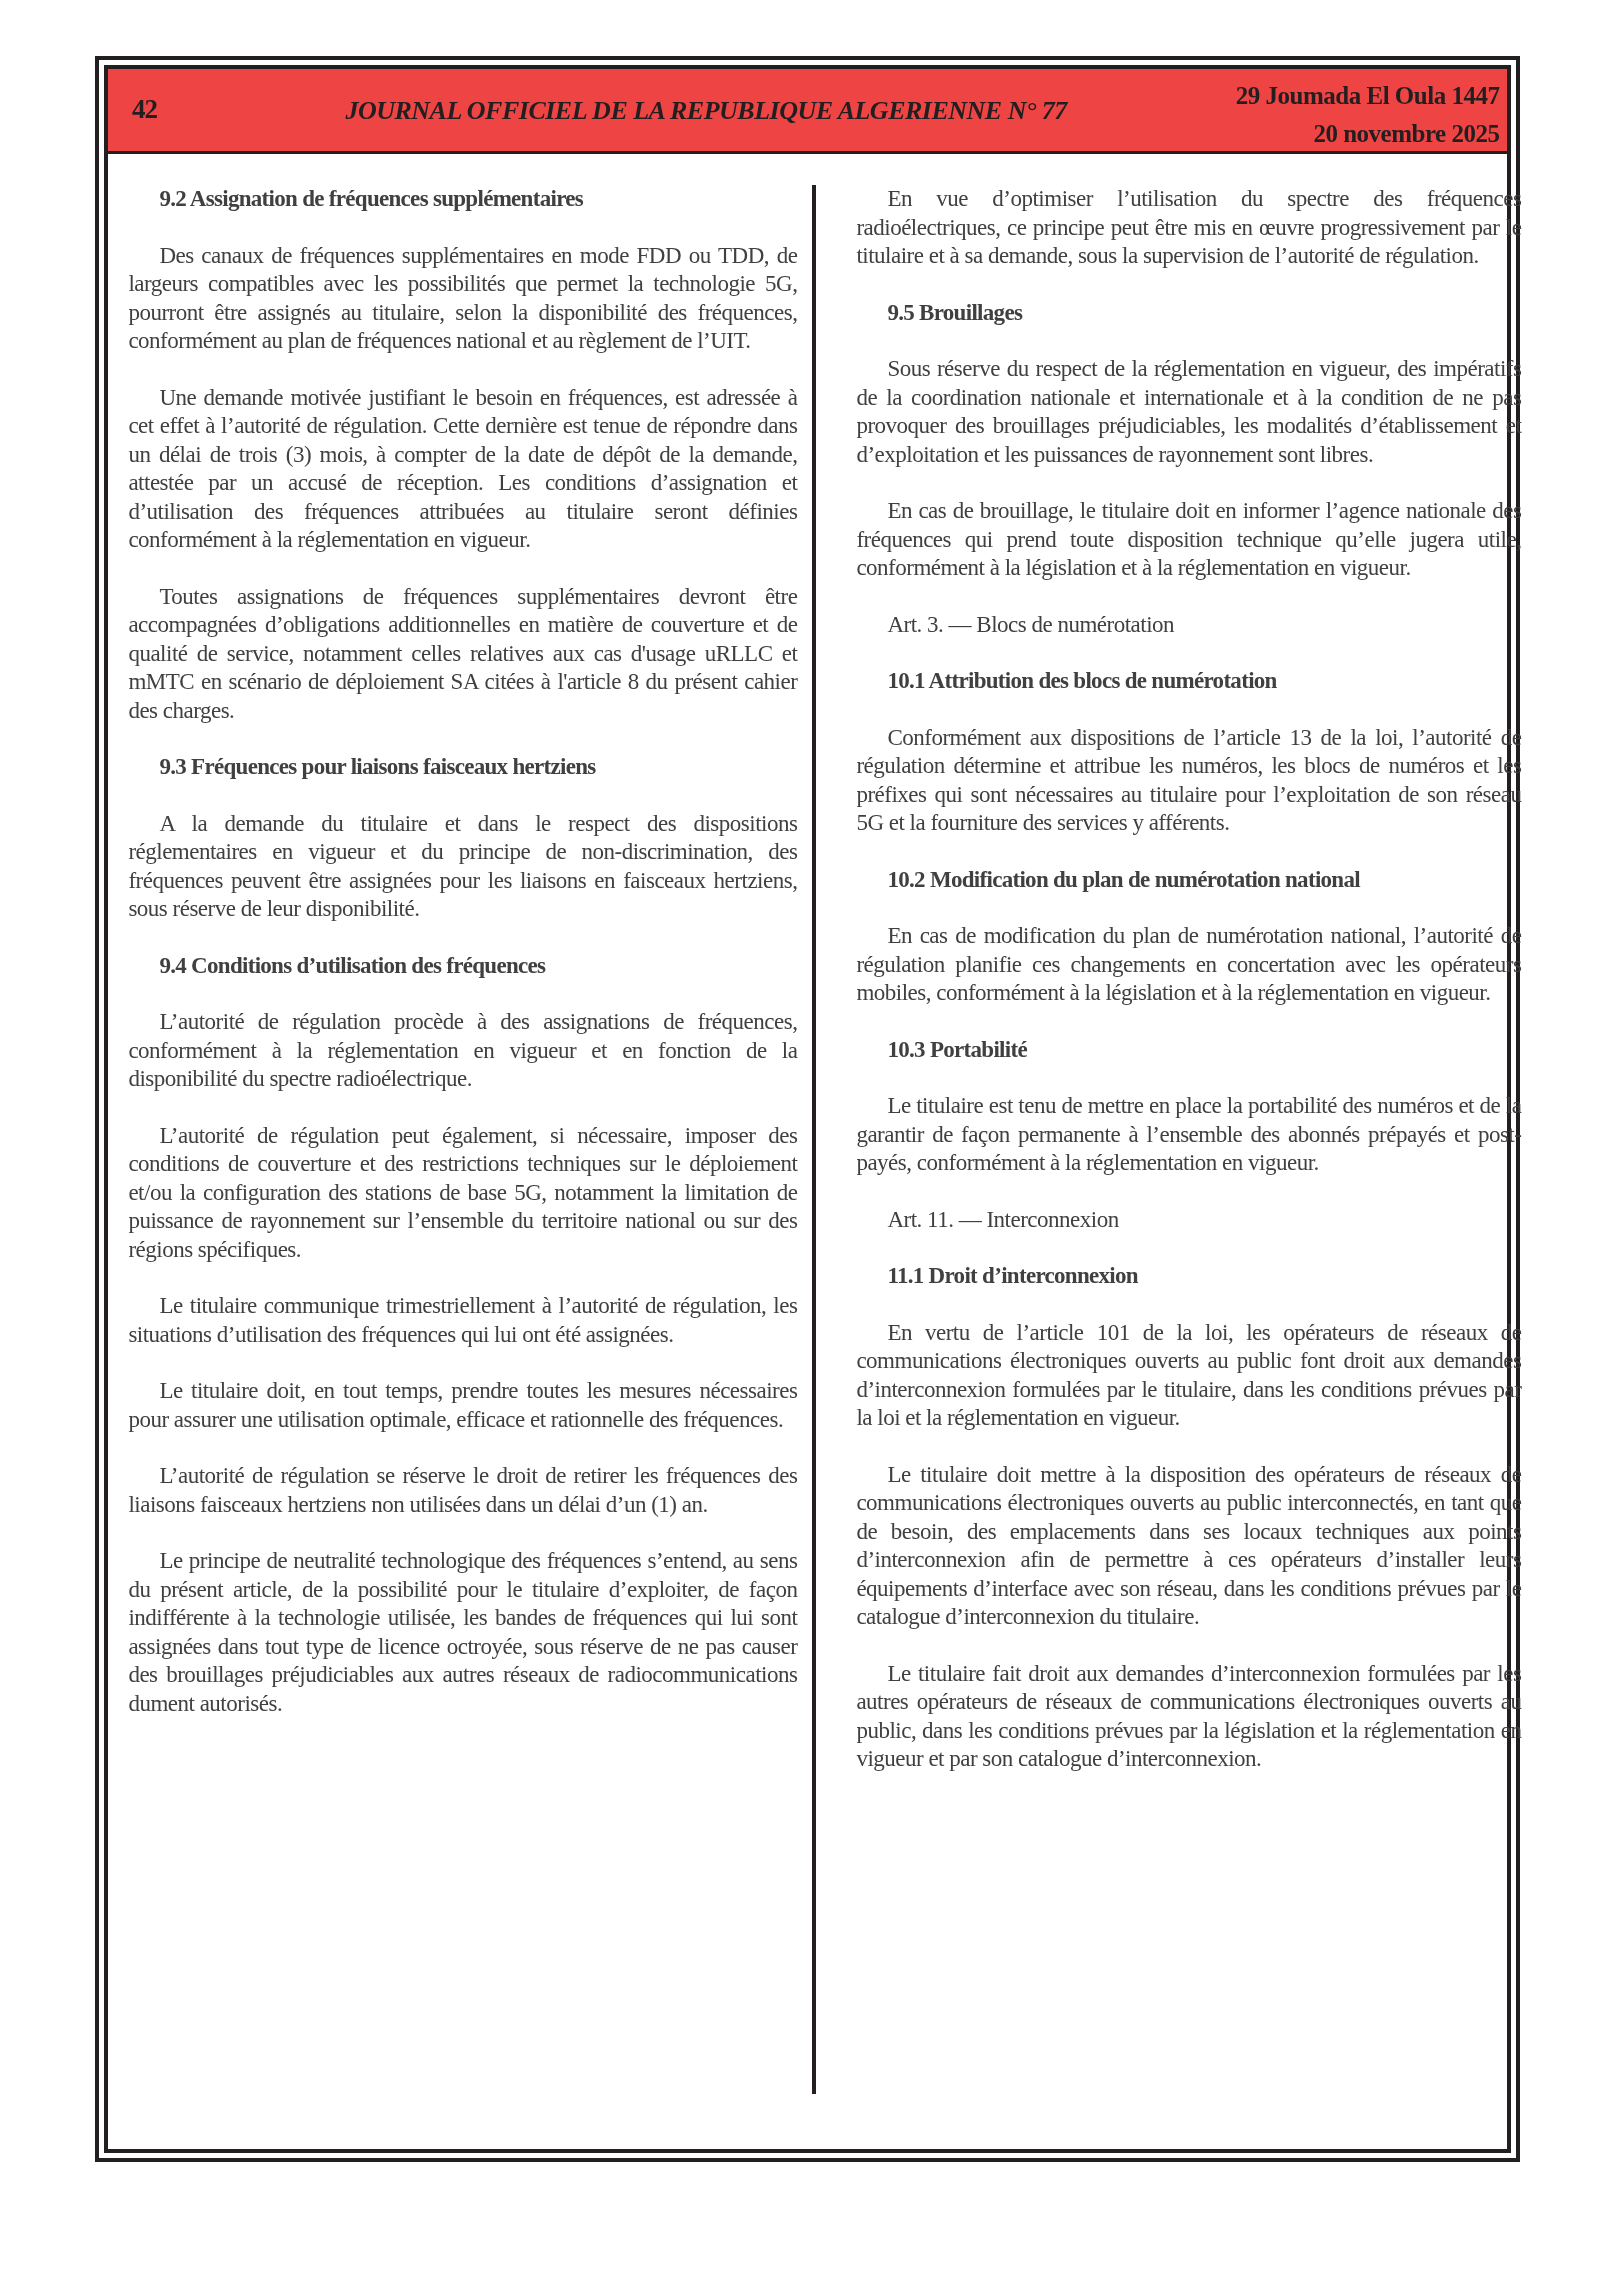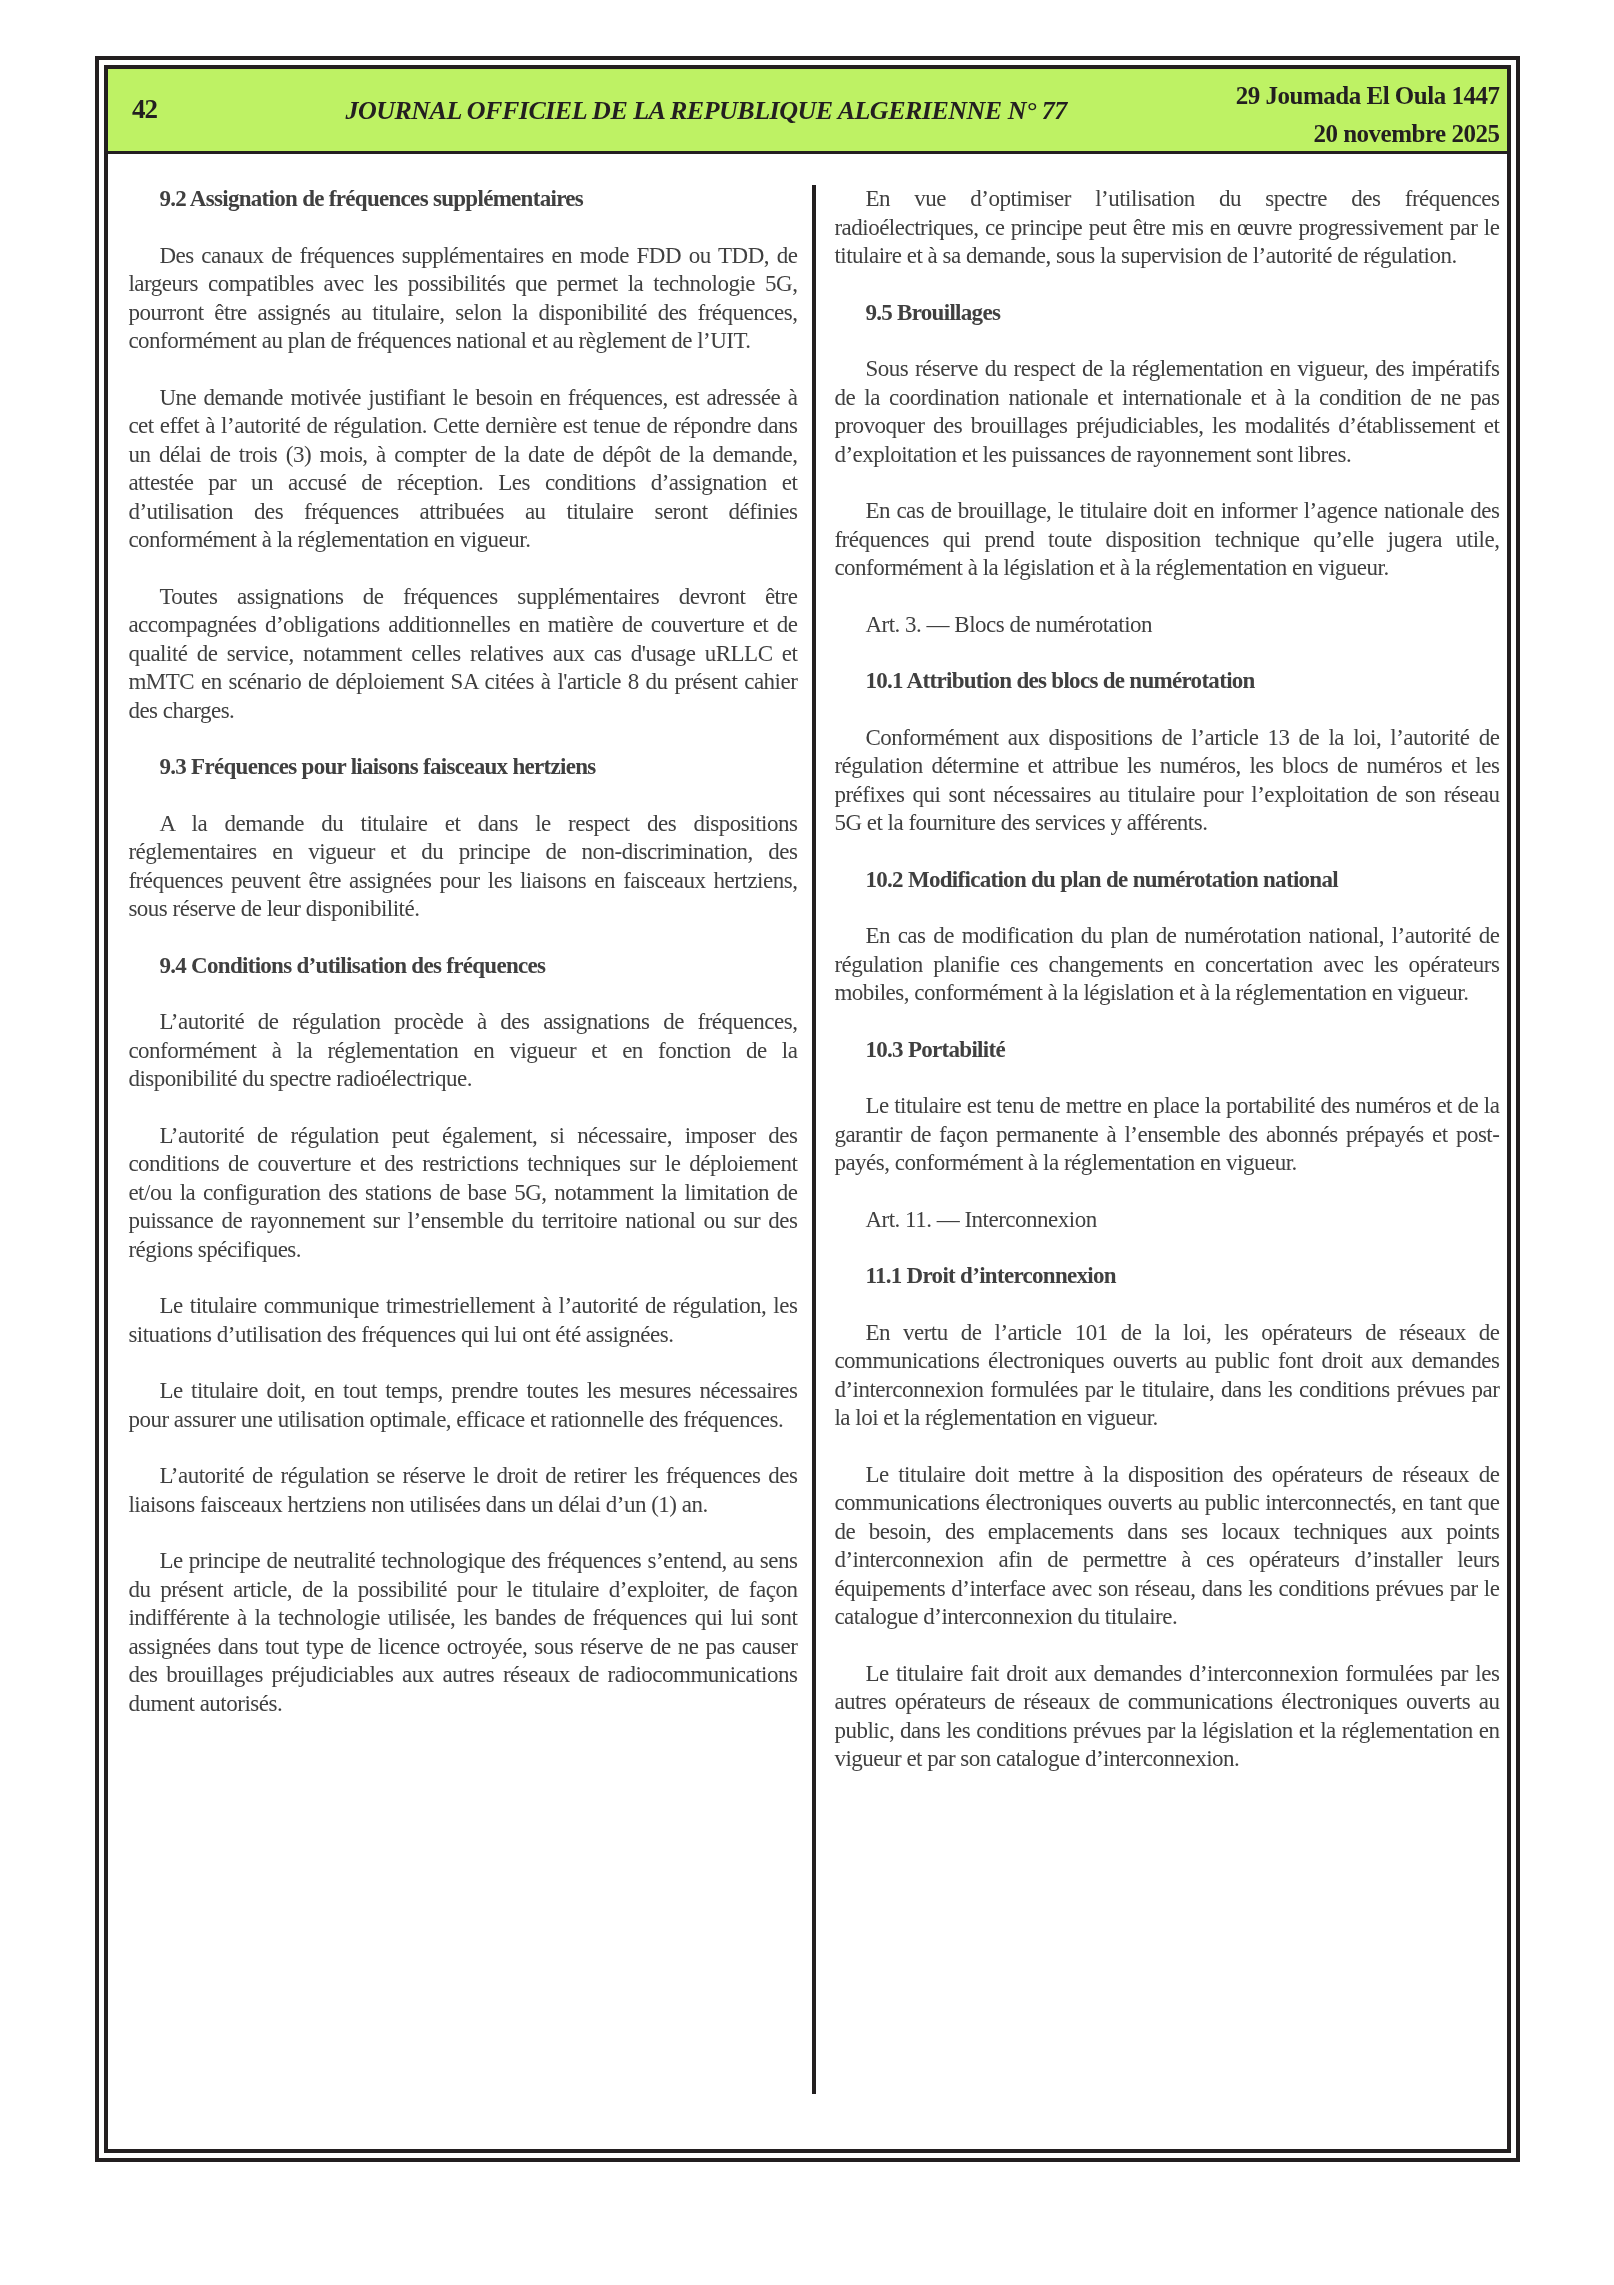--- a/index.html
+++ b/index.html
@@ -7,34 +7,34 @@
   .frame-outer {
     position: absolute; left: 95px; top: 56px; width: 1425px; height: 2106px;
     border: 4.5px solid #231f20; box-sizing: border-box;
   }
   .frame-inner {
     position: absolute; left: 5.4px; top: 5.4px; right: 5.4px; bottom: 5.4px;
     border: 4.5px solid #231f20; box-sizing: border-box; background: #fff;
   }
   .header {
     position: absolute; left: 0; top: 0; right: 0; height: 82px;
-    background: #bef264; border-bottom: 3.6px solid #231f20; box-sizing: content-box;
+    background: #ef4444; border-bottom: 3.6px solid #231f20; box-sizing: content-box;
     font-family: "Liberation Serif", serif; font-weight: bold; color: #231f20;
   }
   .page-number { position: absolute; left: 23.5px; top: 25px; font-size: 27px; letter-spacing: -0.9px; }
   .journal-title { position: absolute; left: 237px; top: 27px; font-size: 26px; letter-spacing: -0.5px; font-style: italic; }
   .date-block { position: absolute; right: 7.2px; top: 7.2px; text-align: right; font-size: 25px; line-height: 38px; letter-spacing: -0.5px; }
   .divider { position: absolute; left: 704px; top: 116px; width: 3.6px; height: 1909px; background: #231f20; }
   .col {
     position: absolute; top: 116px; width: 669px;
     font-family: "Liberation Serif", serif; color: #404040;
     font-size: 23px; line-height: 28.5px; letter-spacing: -0.5px;
   }
   .col.left { left: 20px; }
-  .col.right { left: 726px; width: 665px; }
+  .col.right { left: 748px; width: 665px; }
   .col p { margin: 0 0 28px 0; text-align: justify; text-indent: 31px; }
   .col h3 { margin: 0 0 28px 0; font-size: 23px; font-weight: bold; text-indent: 31px; letter-spacing: -0.7px; }
   .col .art { margin: 0 0 28px 0; text-indent: 31px; }
 </style>
 </head>
 <body>
 
 <div class="frame-outer">
   <div class="frame-inner">
     <div class="header">

